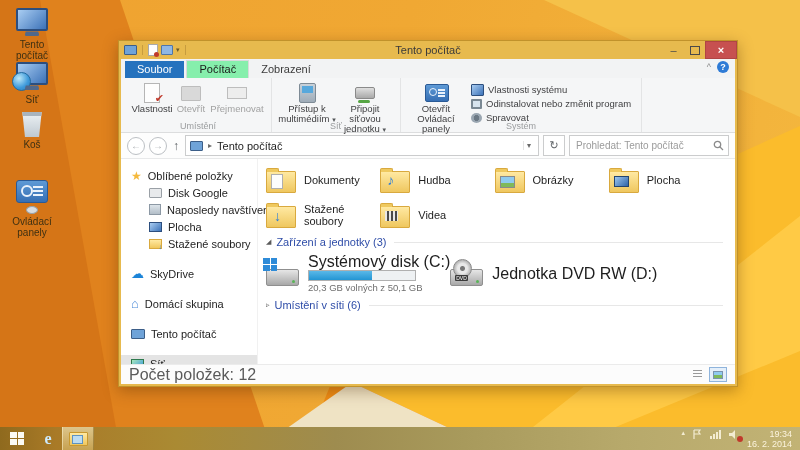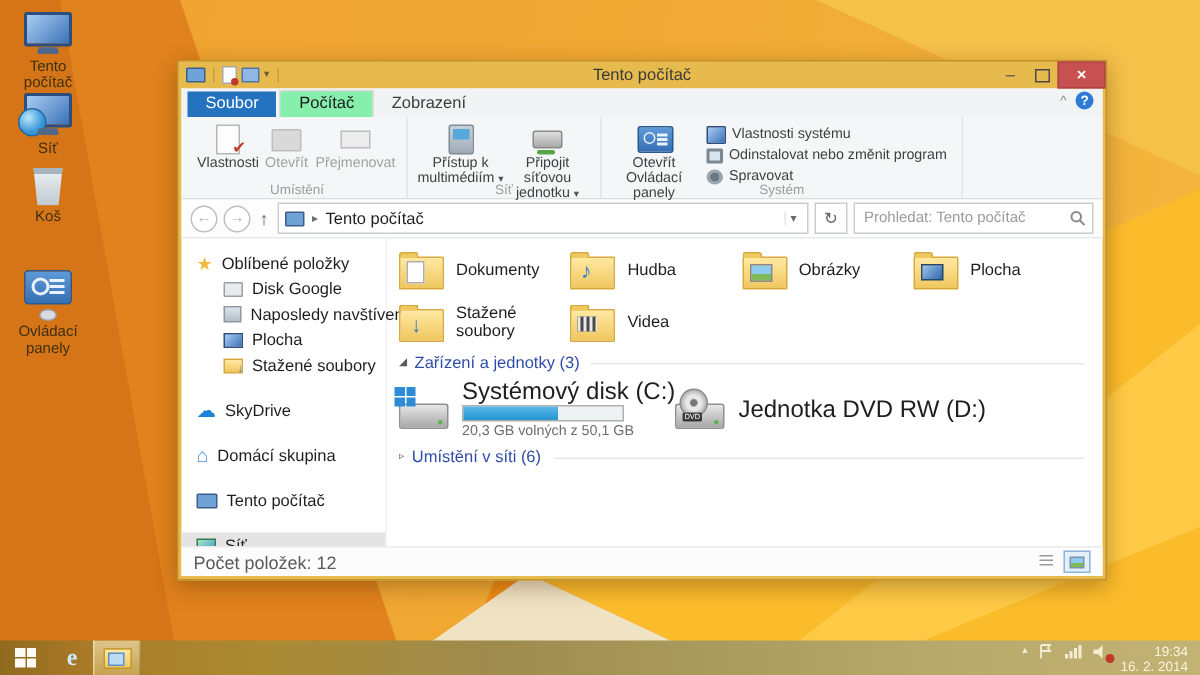--- a/index.html
+++ b/index.html
@@ -153,21 +153,21 @@
   .disc{position:absolute;left:3px;top:-3px;width:17px;height:17px;border-radius:50%;border:1px solid #8A8A8A;
        background:radial-gradient(circle,#777 0 2px,#E8E8E8 3px 5px,#B9B9B9 8px);}
   .dvdlbl{position:absolute;left:4px;bottom:4px;font-size:5px;line-height:6px;color:#fff;background:#3A3A3A;padding:0 1px;border-radius:1px;z-index:2;}
   .dinfo{display:flex;flex-direction:column;gap:2px;min-width:0;}
   .dname{font-size:16px;color:#1E1E1E;line-height:12px;white-space:nowrap;}
   .dbar{width:106px;height:9px;border:1px solid #B0B0B0;background:#EEF1F3;}
   .dfill{height:100%;background:linear-gradient(180deg,#5AB8E8,#2395D3);}
   .dcap{font-size:9.5px;color:#6E6E6E;line-height:10px;white-space:nowrap;}
   
   .status{height:19px;border-top:1px solid #EBEBEB;background:#FCFCFC;display:flex;align-items:center;padding:0 8px;}
-  .scount{font-size:12px;color:#5A5A5A;}
+  .scount{font-size:16px;color:#5A5A5A;}
   .views{margin-left:auto;display:flex;gap:4px;}
   .vi{width:16px;height:13px;display:flex;align-items:center;justify-content:center;}
   .vi-details i{display:block;width:9px;height:1.5px;background:#9A9A9A;box-shadow:0 3px 0 #9A9A9A,0 6px 0 #9A9A9A;margin-bottom:6px;}
   .vi-thumb{border:1px solid #8FB4DC;background:#E4EFFA;}
   .vi-thumb i{display:block;width:8px;height:6px;background:linear-gradient(180deg,#8FCBEF 55%,#7FB95A 55%);border:1px solid #7A94AE;}
   
   .taskbar{position:absolute;left:0;right:0;bottom:0;height:23px;display:flex;align-items:center;
        background:linear-gradient(90deg,#8F6A1E 0%,#A97A27 7%,#AA8A33 22%,#9E8C4F 42%,#A89A5C 58%,#B7A96B 78%,#C2B375 100%);}
   .start{width:34px;height:100%;display:flex;align-items:center;justify-content:center;}
   .tblogo{width:14px;height:13px;display:grid;grid-template-columns:1fr 1fr;grid-template-rows:1fr 1fr;gap:1px;}

